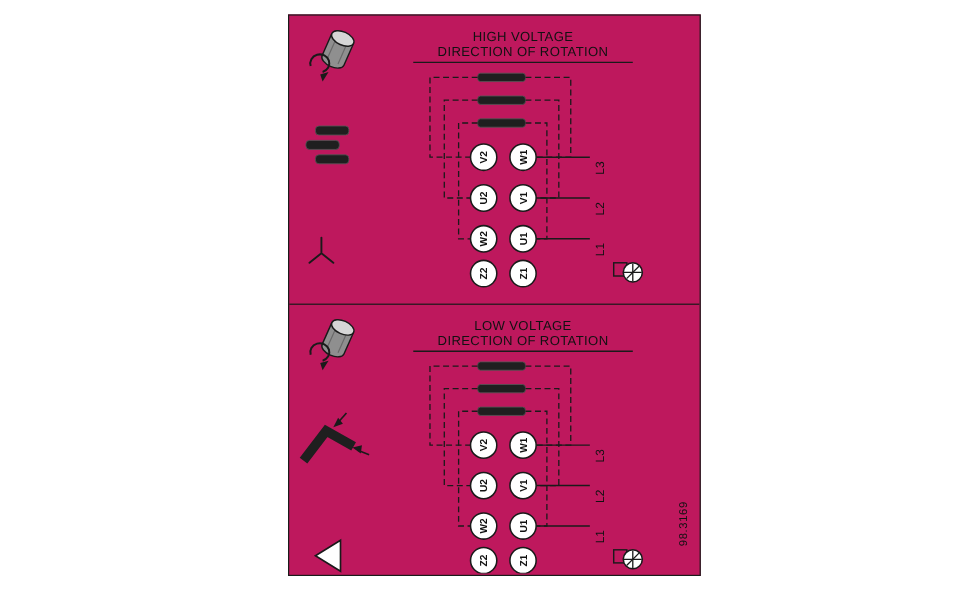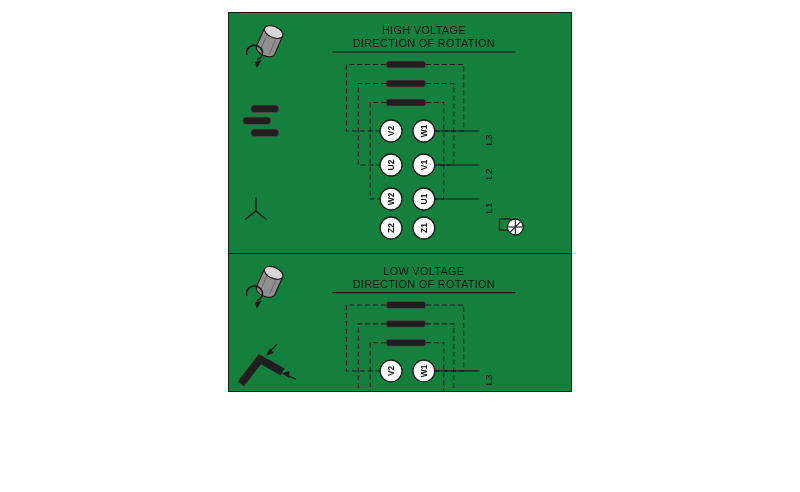--- a/index.html
+++ b/index.html
@@ -1,22 +1,22 @@
 <!DOCTYPE html>
 <html><head>
 <meta charset="utf-8">
 <style>
   html,body { margin:0; padding:0; background:#ffffff; }
   .stage {
     position:relative; width:800px; height:492px; background:#ffffff;
     font-family:"Liberation Sans","DejaVu Sans",sans-serif; color:#111;
   }
   .frame {
-    position:absolute; left:228px; top:12px; width:344px; height:380px;
-    border:1.5px solid #1a1a1a; box-sizing:border-box; background:#15803d; overflow:hidden;
+    position:absolute; left:240px; top:12px; width:344px; height:468px;
+    border:1.5px solid #1a1a1a; box-sizing:border-box; background:#be185d; overflow:hidden;
   }
   .panel { position:absolute; left:0; width:100%; display:block; }
   .panel.top { top:0; height:240px; }
   .divider { position:absolute; top:240px; left:0; width:100%; height:0; border-top:1.5px solid #1a1a1a; }
   .panel.bottom { top:241px; height:224px; }
 
   svg text { font-family:"Liberation Sans","DejaVu Sans",sans-serif; fill:#111; }
   .title  { font-size:11px; letter-spacing:0.3px; }
   .tlabel { font-size:8.5px; font-weight:bold; }
   .llabel { font-size:10px; }

